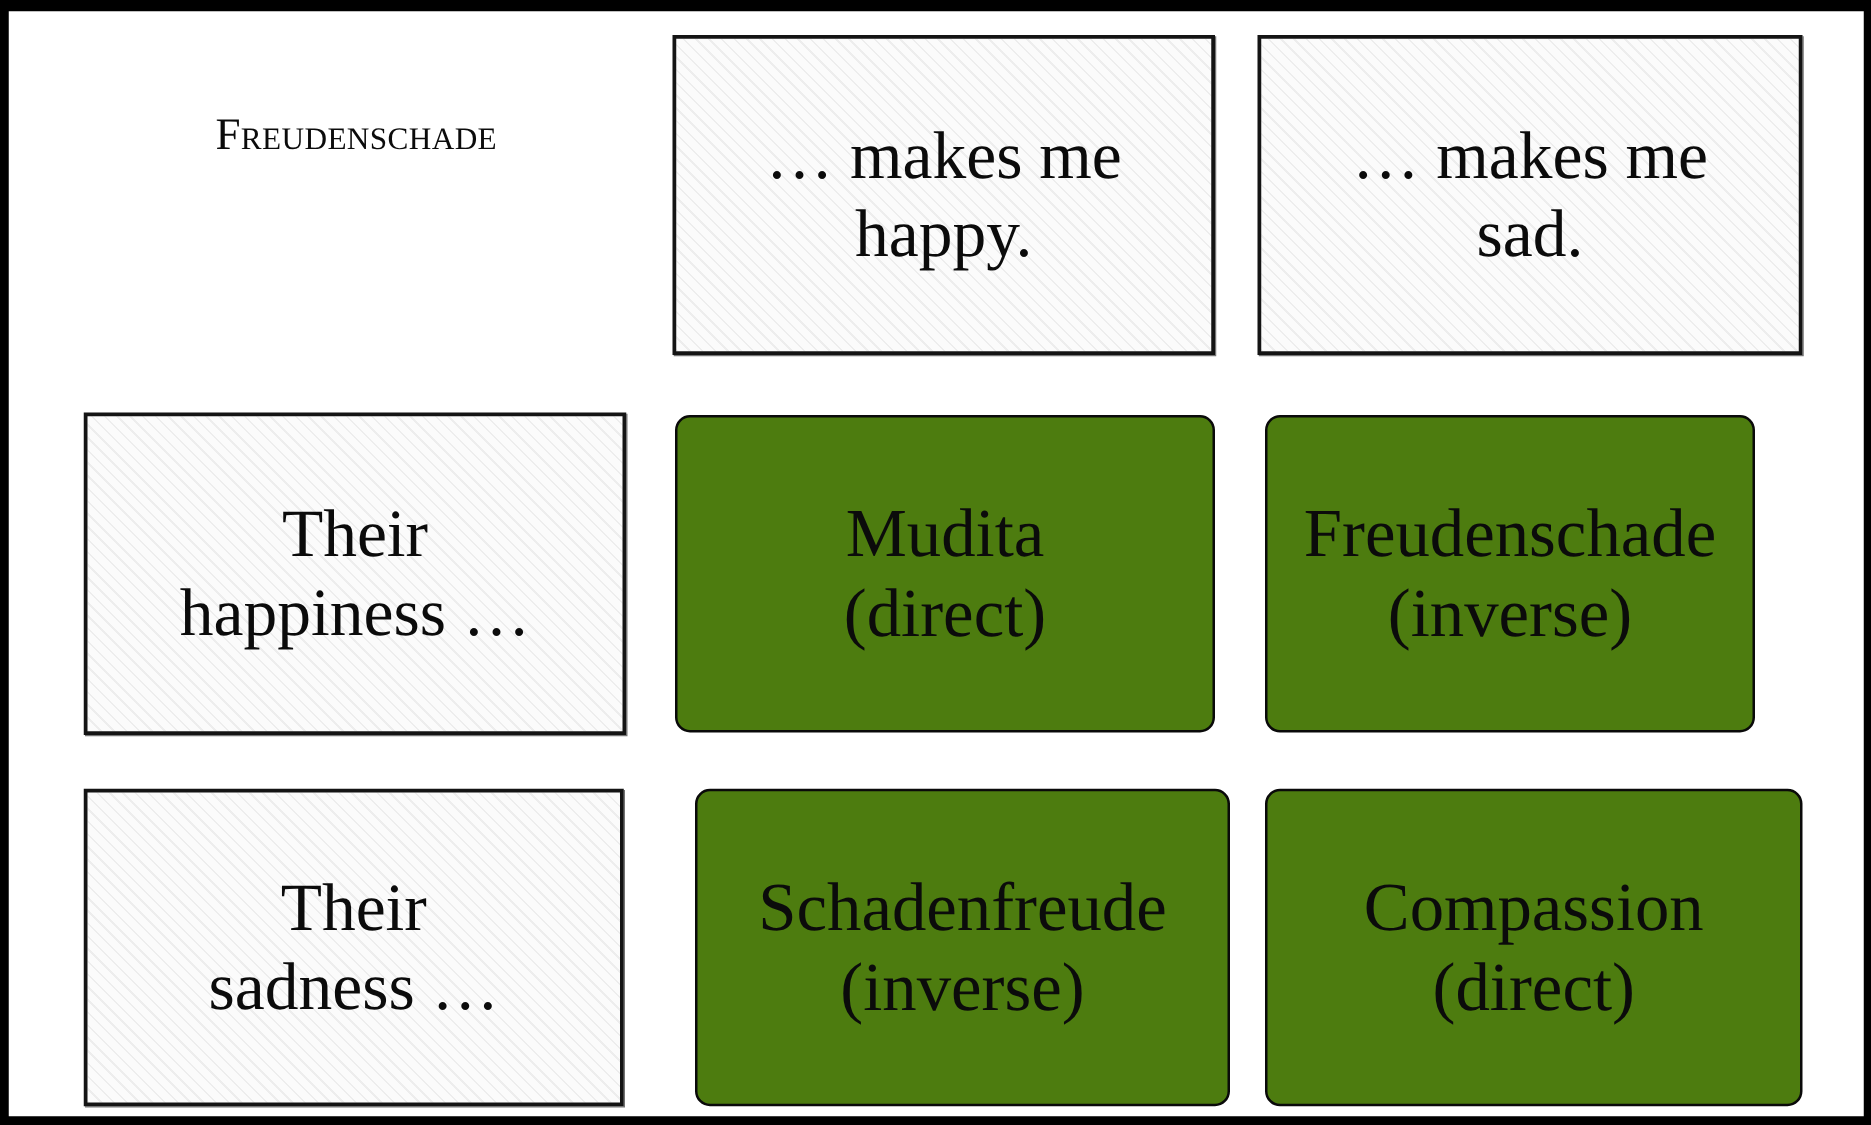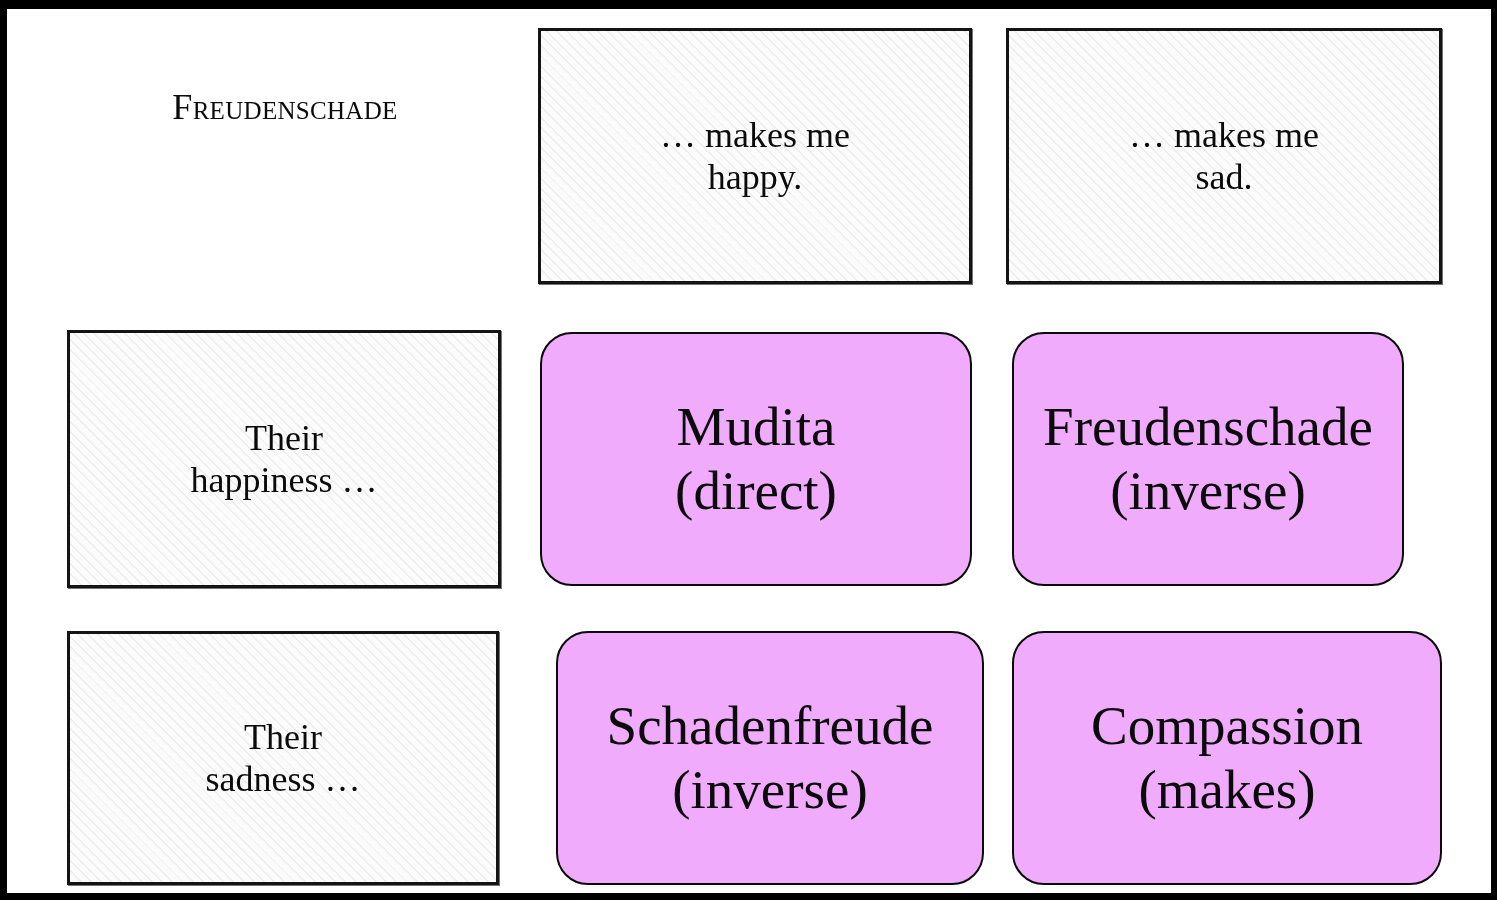--- a/index.html
+++ b/index.html
@@ -67,28 +67,28 @@
         rgba(0, 0, 0, 0.055) 1.4px,
         rgba(0, 0, 0, 0.0) 1.4px,
         rgba(0, 0, 0, 0.0) 7.2px
       );
     box-shadow: 1px 1px 0 rgba(0,0,0,0.55);
   }
 
   
   .rounded {
     border: 2.6px solid #0a0a0a;
-    border-radius: 32px;
-    background: #f0abfc;
+    border-radius: 12px;
+    background: #4d7c0f;
   }
 
   .cell-text {
     font-family: "Liberation Serif", "DejaVu Serif", serif;
     color: #0b0b0b;
-    font-size: 36px;
+    font-size: 54px;
     line-height: 1.17;
     white-space: pre-line;
     font-weight: 400;
   }
 
   .cell-text.lg {
     font-size: 55px;
   }
 
   
@@ -152,17 +152,17 @@
 (inverse)</span>
     </div>
 
     <div class="cell rounded" style="left:549px; top:622px; width:428px; height:254px;">
       <span class="cell-text lg">Schadenfreude
 (inverse)</span>
     </div>
 
     <div class="cell rounded" style="left:1005px; top:622px; width:430px; height:254px;">
       <span class="cell-text lg">Compassion
-(makes)</span>
+(direct)</span>
     </div>
 
   </div>
 </div>
 
 </body></html>

